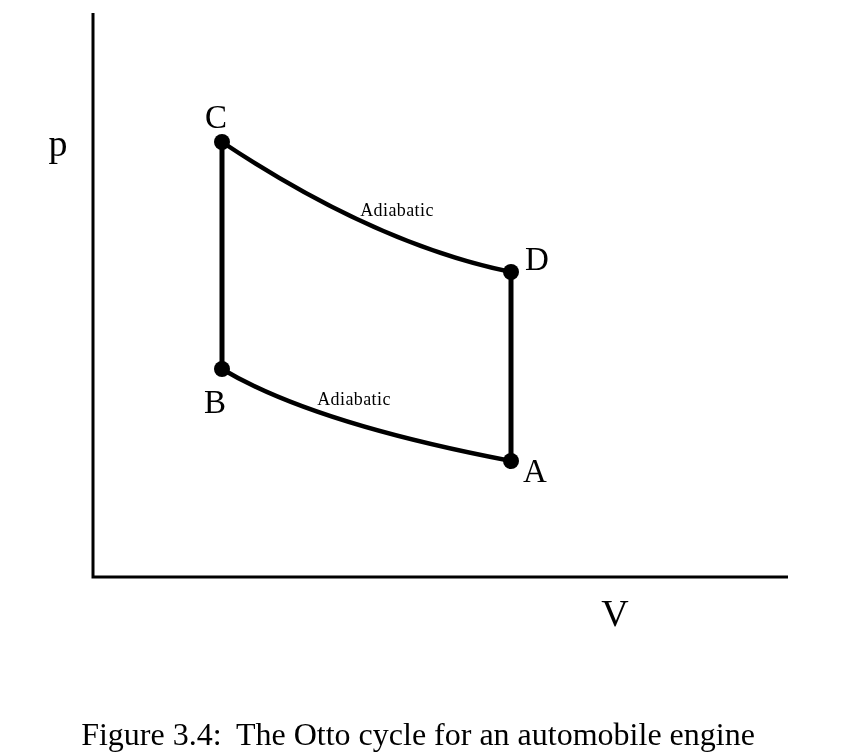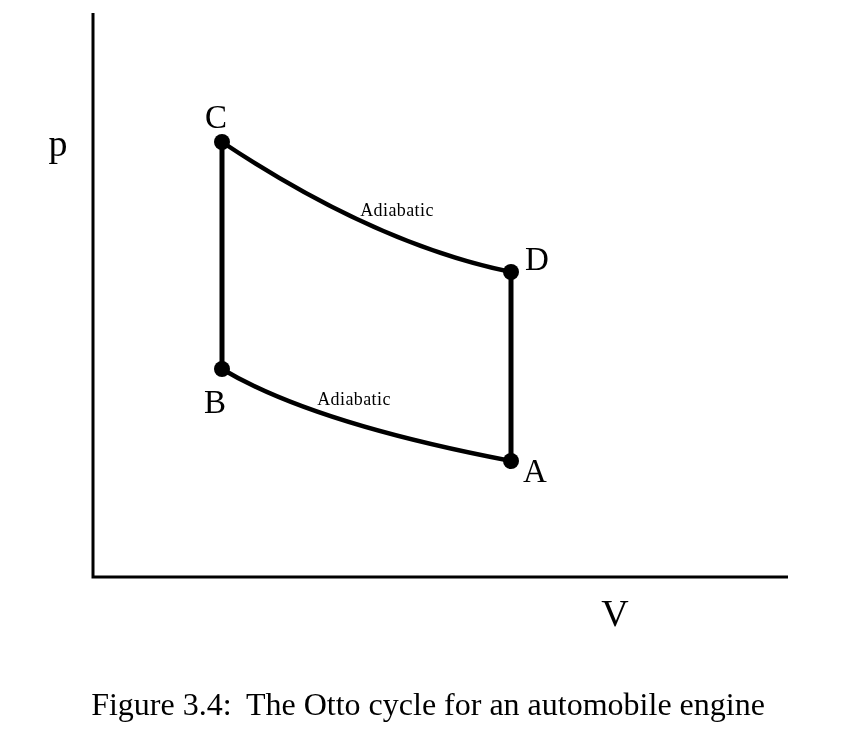--- a/index.html
+++ b/index.html
@@ -34,27 +34,26 @@
   }
   .axis-label {
     font-size: 38px;
   }
   .curve-label {
     font-size: 18px;
     letter-spacing: 0.4px;
   }
   .caption {
     position: absolute;
-    top: 686px;
+    top: 716px;
     left: 0;
     width: 836px;
     text-align: center;
     font-size: 32px;
     white-space: nowrap;
-    padding-left: 10px;
   }
   .caption .cap-label {
     margin-right: 0.45em;
   }
 </style>
 </head>
 <body>
 
 <div class="stage">
 

